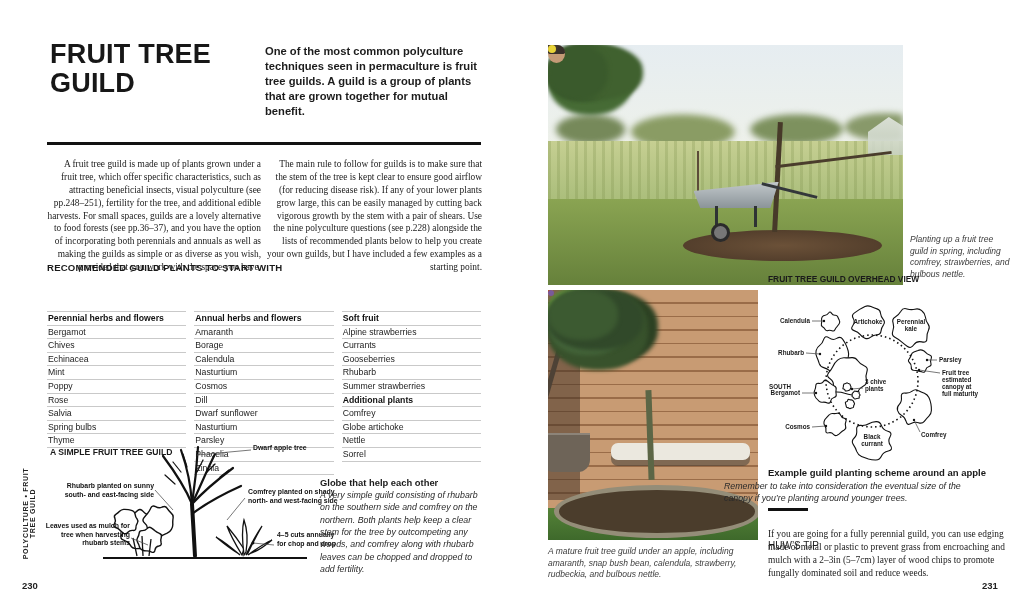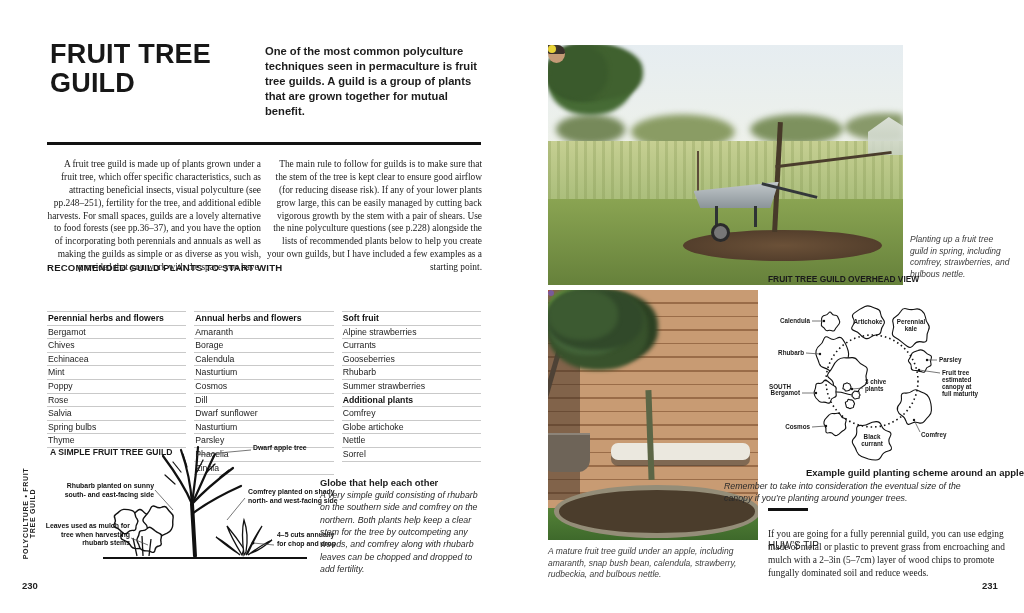--- a/index.html
+++ b/index.html
@@ -27,21 +27,21 @@
   
   .help-head{left:320px;top:477px;font-size:9.4px;font-weight:700;}
   .help-text{left:320px;top:489px;width:163px;font-size:8.8px;font-style:italic;line-height:1.4;color:#2a2a2a;}
   
   .side{left:-28px;top:508px;width:110px;height:11px;transform:rotate(-90deg);text-align:center;
         font-size:7px;font-weight:700;letter-spacing:.7px;color:#222;}
   .folio{font-size:9.5px;font-weight:700;color:#222;}
   
   .cap{font-size:8.5px;font-style:italic;line-height:1.38;color:#3c3c3c;}
   .ov-head{left:768px;top:274px;font-size:8.4px;font-weight:700;}
-  .ex-head{left:768px;top:467px;font-size:9.5px;font-weight:700;margin-left:38px;}
+  .ex-head{left:768px;top:467px;font-size:9.5px;font-weight:700;}
   .ex-text{left:724px;top:480px;width:244px;font-size:8.8px;font-style:italic;line-height:1.38;color:#2a2a2a;}
   .tip-rule{left:768px;top:508px;width:40px;height:3px;background:#111;}
   .tip-head{left:768px;top:540px;font-size:10px;font-weight:400;}
   .tip-text{left:768px;top:528px;width:250px;font-family:"Liberation Serif",serif;font-size:9.4px;line-height:1.38;color:#222;}
   
   .photo{overflow:hidden;}
   .photo *{position:absolute;}
   .p-top{left:548px;top:45px;width:355px;height:240px;background:#cdd8c2;}
   .sky{left:0;top:0;width:100%;height:42%;background:linear-gradient(#e6edf1,#eef1ea);}
   .treeline{left:0;top:24%;width:100%;height:20%;filter:blur(3px);

